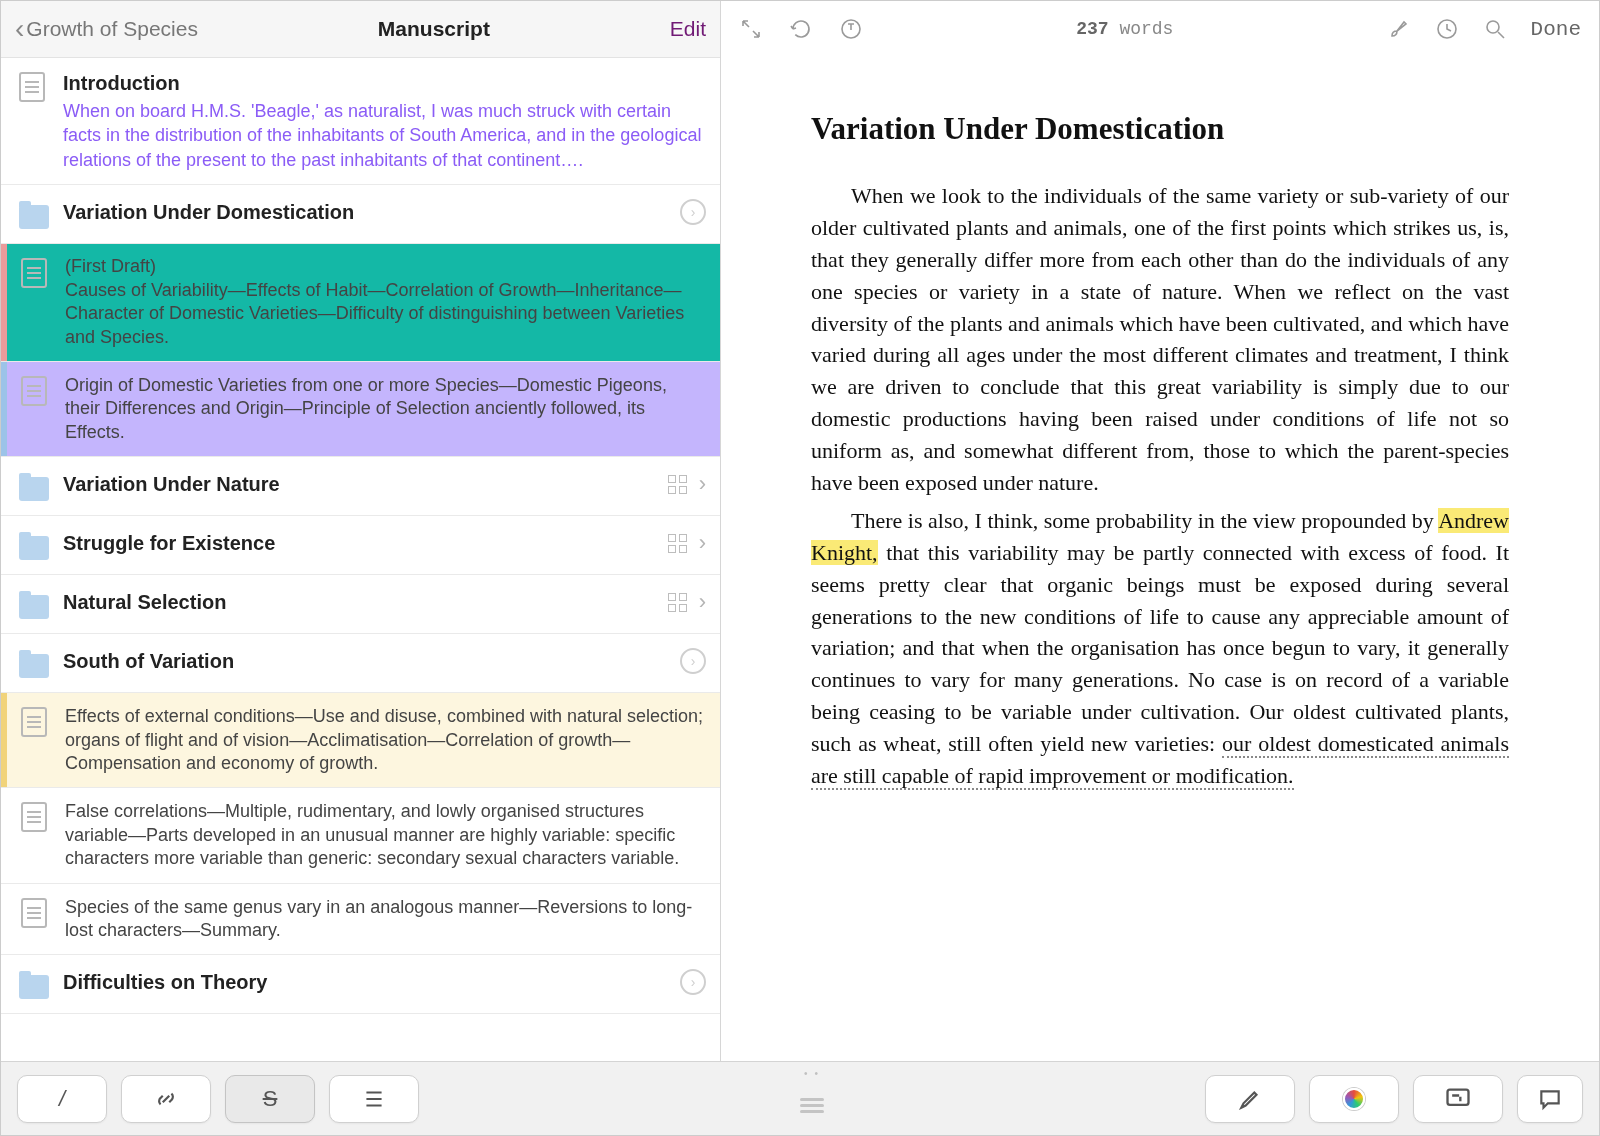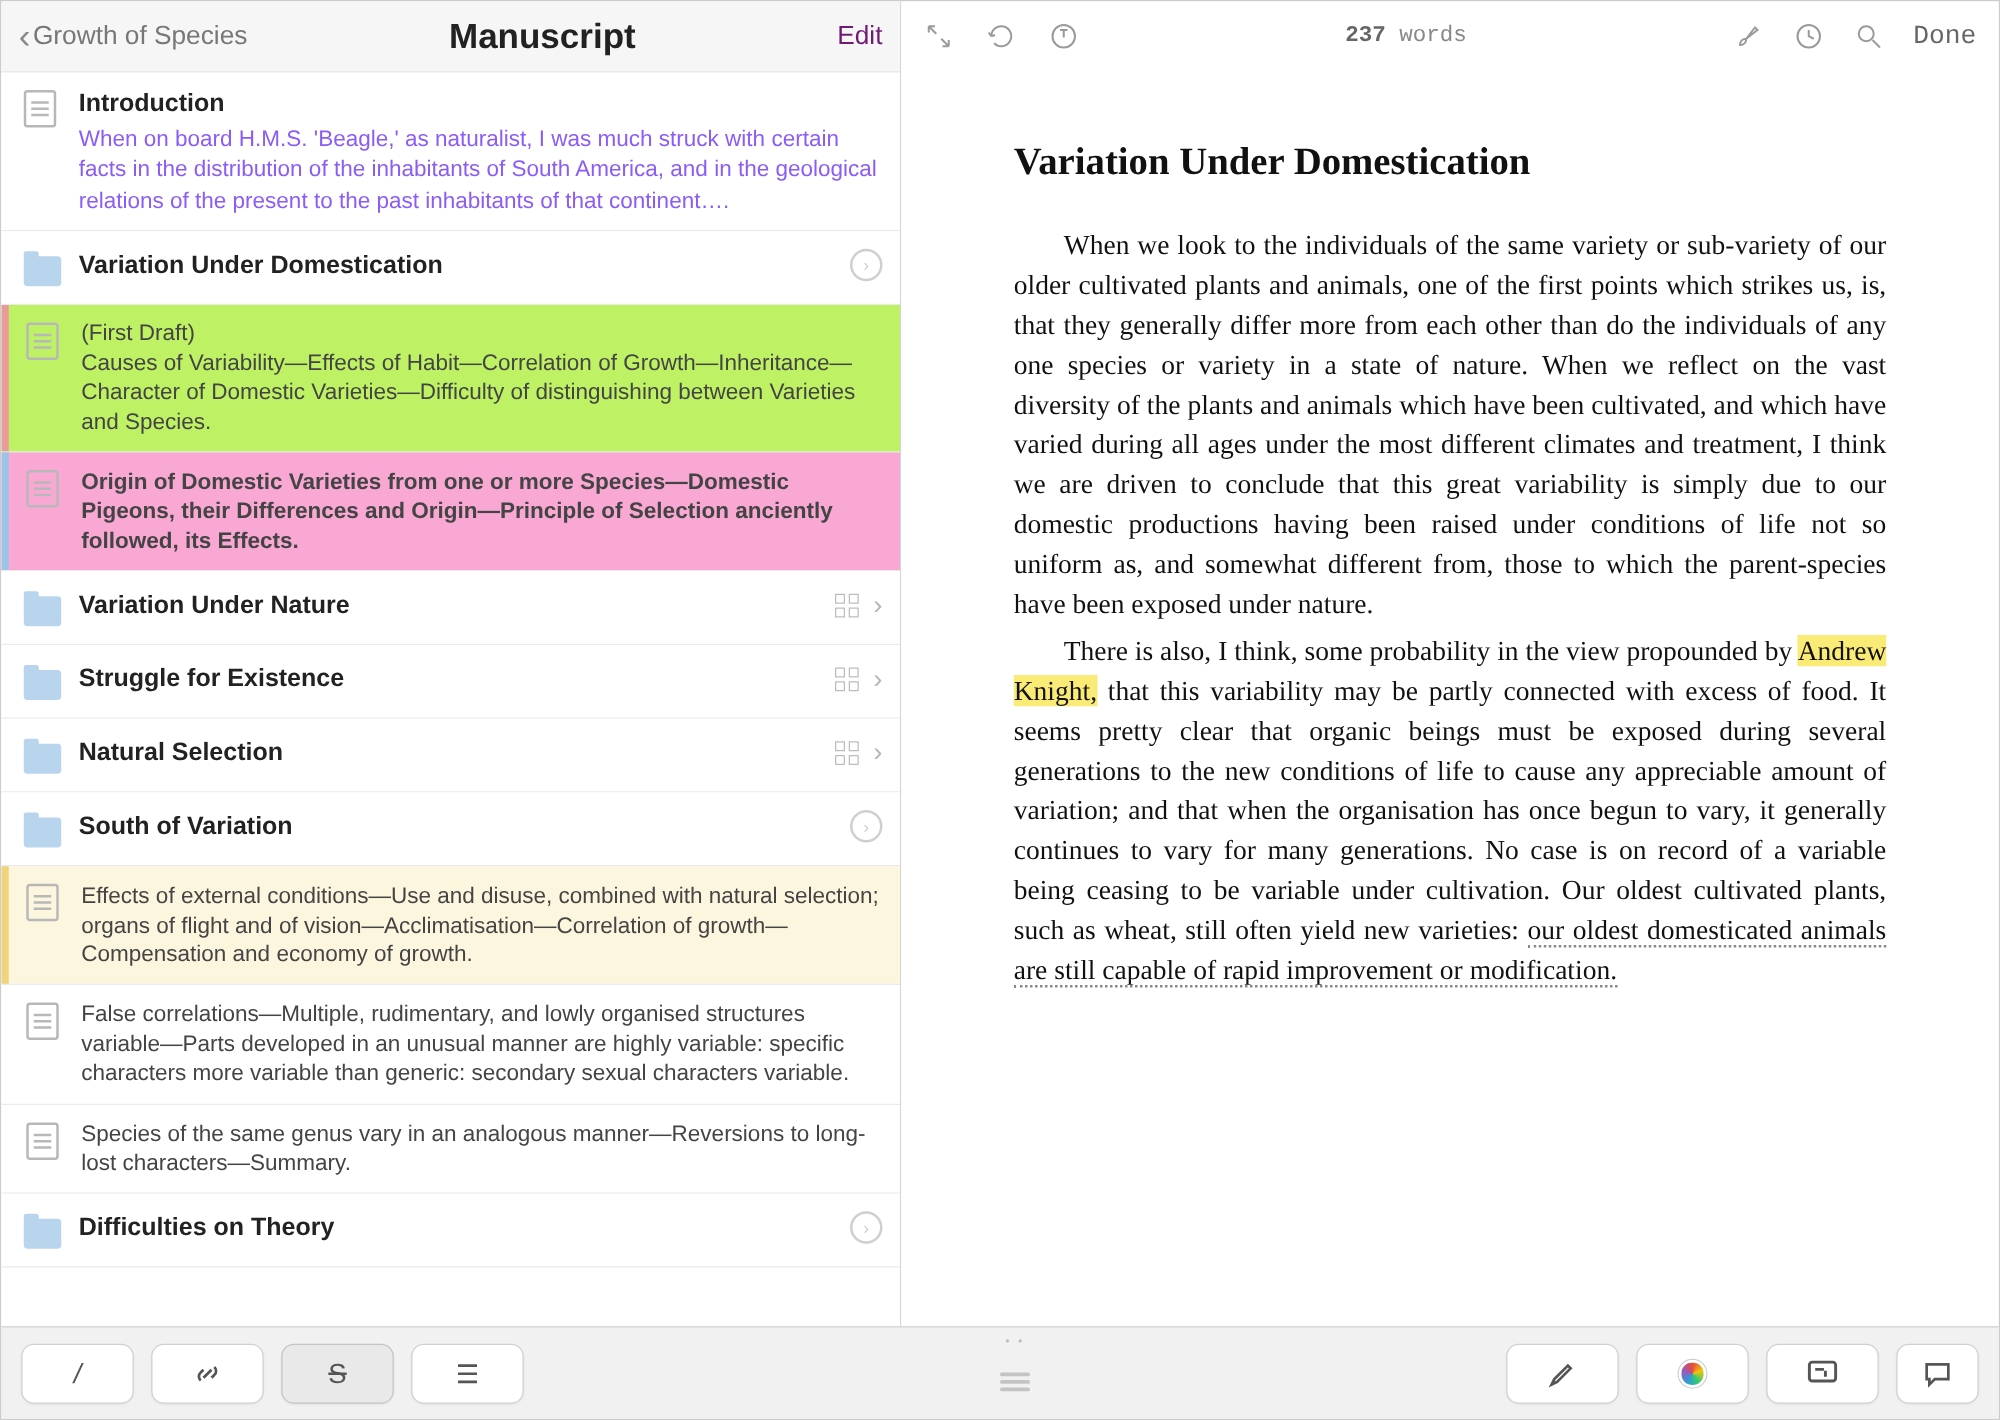--- a/index.html
+++ b/index.html
@@ -38,21 +38,21 @@
     display: flex;
     align-items: center;
     padding: 0 14px;
     font-size: 21px;
     color: #666;
     background: #f6f6f6;
   }
   .left-header .back-chevron { font-size: 28px; color: #888; margin-right: 2px; }
   .left-header .back-label { color: #777; }
   .left-header .title {
-    flex: 1; text-align: center; font-weight: 700; color: #222; font-size: 28px;
+    flex: 1; text-align: center; font-weight: 700; color: #222; font-size: 21px;
   }
   .left-header .edit { color: #701a75; font-size: 21px; }
 
   
   .outline { flex: 1; overflow-y: auto; background: #fff; border-top: 1px solid #e3e3e3; }
   .row {
     display: flex; align-items: flex-start;
     padding: 12px 14px 12px 18px;
     border-bottom: 1px solid #eaeaea;
     background: #fff;
@@ -63,23 +63,23 @@
   .row .icon {
     width: 28px; height: 28px; flex-shrink: 0; margin-right: 16px; margin-top: 2px;
   }
   .row .content { flex: 1; min-width: 0; }
   .row .title-line { font-weight: 700; color: #222; font-size: 20px; line-height: 1.3; }
   .row .snippet { color: #8b5cf6; font-size: 18px; line-height: 1.35; margin-top: 3px; }
   .row .subfirst { color: #444; font-size: 18px; margin-bottom: 2px; }
   .row .subtext { color: #444; font-size: 18px; line-height: 1.3; }
   .row .right-accessories { display: flex; align-items: center; gap: 12px; color: #b5b5b5; margin-left: 8px; }
   .row.red-stripe::before { content:""; position:absolute; left:0; top:0; bottom:0; width:6px; background:#e99b9b; }
-  .row.red-stripe { background:#bef264; }
+  .row.red-stripe { background:#14b8a6; }
   .row.blue-stripe::before { content:""; position:absolute; left:0; top:0; bottom:0; width:6px; background:#9cc3e8; }
-  .row.blue-stripe { background:#f9a8d4;font-weight:bold; }
+  .row.blue-stripe { background:#c4b5fd; }
   .row.yellow-stripe::before { content:""; position:absolute; left:0; top:0; bottom:0; width:6px; background:#f1d37a; }
   .row.yellow-stripe { background:#fdf6df; }
 
   
   .doc-icon {
     width: 26px; height: 30px; border: 2px solid #b8b8b8; border-radius: 3px;
     display: flex; flex-direction: column; justify-content: center; gap: 3px; padding: 4px 4px;
   }
   .doc-icon span { height: 2px; background: #b8b8b8; display:block; }
   .folder-icon {

